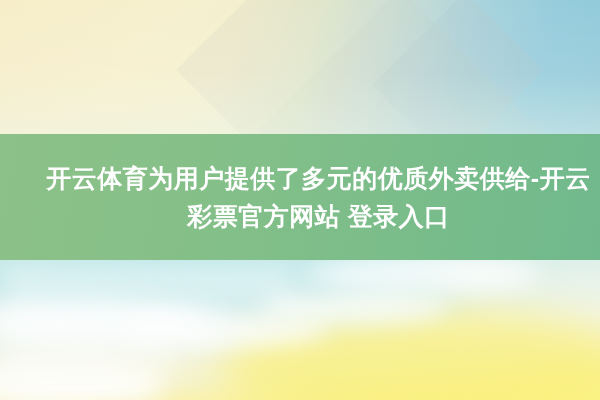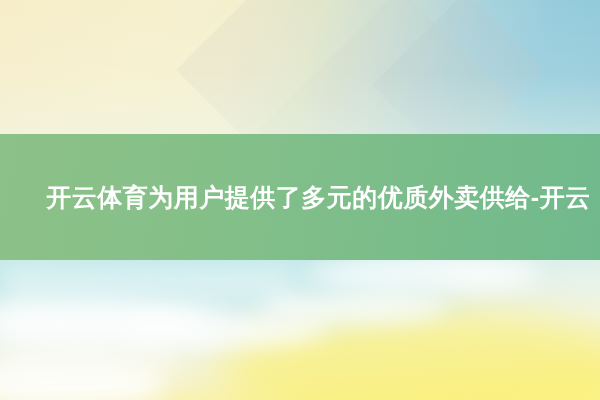--- a/index.html
+++ b/index.html
@@ -148,20 +148,21 @@
 <div id="stage">
 
   <div class="band-top"></div>
   <div class="facet facet-a"></div>
   <div class="facet facet-b"></div>
   <div class="facet facet-c"></div>
   <div class="band-top-wash"></div>
 
   <div class="band-green">
     <div class="title-line">开云体育为用户提供了多元的优质外卖供给-开云</div>
+    <div class="title-line">彩票官方网站 登录入口</div>
   </div>
 
   <div class="band-bottom">
     <div class="cloud-layer">
       <div class="cyan-tint"></div>
       <div class="yellow-tint"></div>
 
       <div class="cl" style="left:-30px; top:40px;  width:230px; height:42px;"></div>
       <div class="cl" style="left:120px; top:52px;  width:210px; height:34px;"></div>
       <div class="cl2" style="left:60px;  top:96px;  width:300px; height:46px;"></div>

